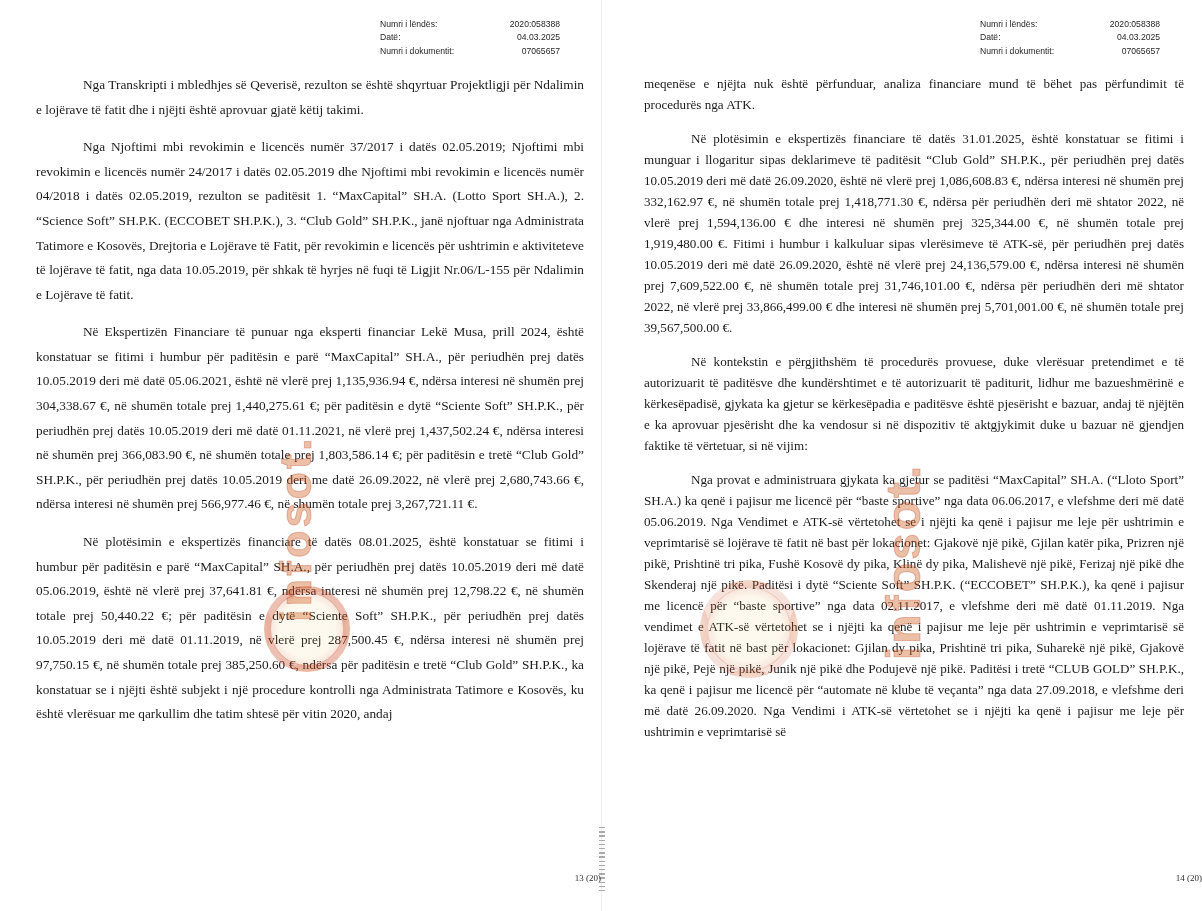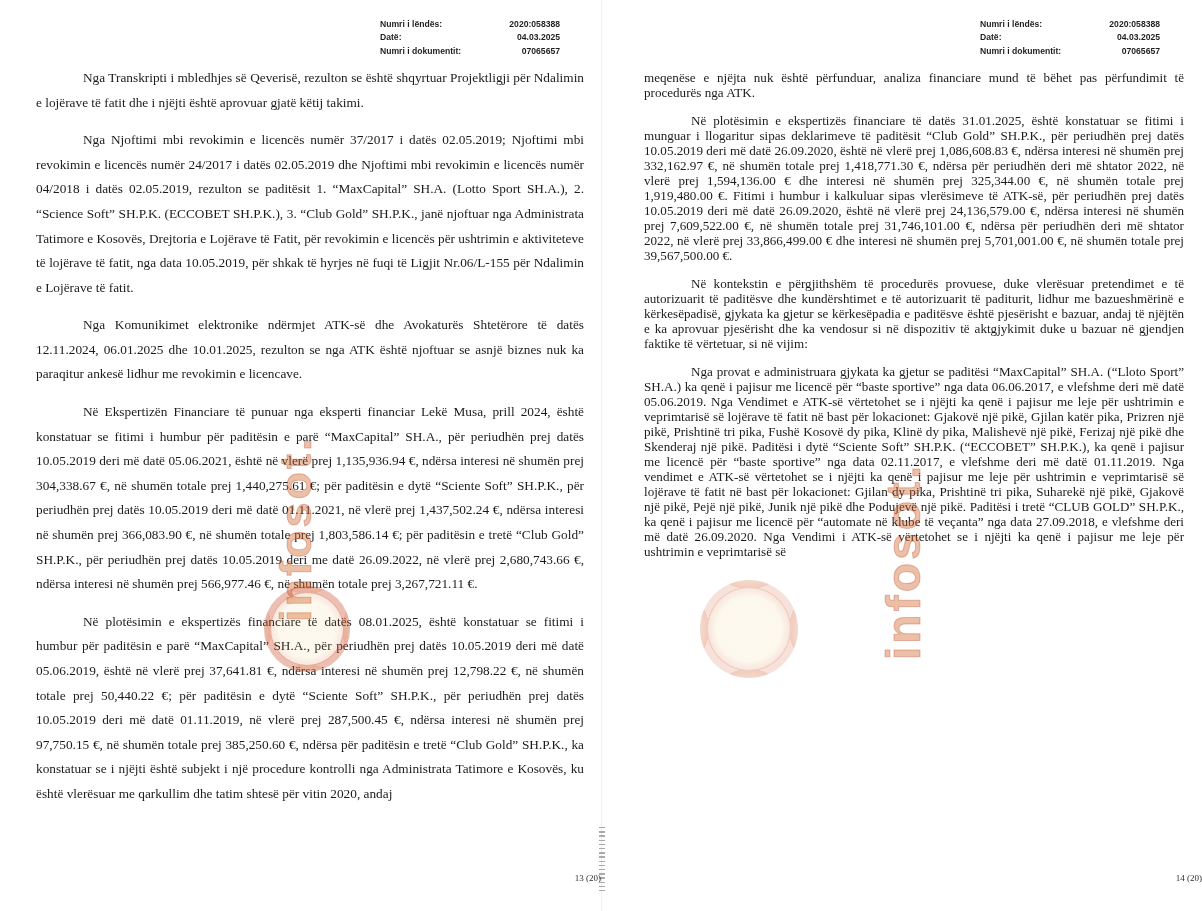--- a/index.html
+++ b/index.html
@@ -9,31 +9,31 @@
     font-family:"Liberation Serif", serif; color:#1b1b1b;
   }
   .page {
     position:absolute; top:0; width:601px; height:911px;
     background:#ffffff; box-sizing:border-box; overflow:hidden;
   }
   .page-left  { left:0;    padding:14px 17px 0 36px; }
   .page-right { left:601px; padding:14px 18px 0 42px; border-left:1px solid #f0f0f0; }
 
   .doc-header {
-    width:180px; margin:4px 24px 8px auto;
+    width:180px; margin:4px 24px 15px auto;
     font-family:"Liberation Sans", sans-serif;
-    font-size:8.6px; font-weight:bold; color:#1f1f1f; line-height:1.55;
+    font-size:8.6px; font-weight:normal; color:#1f1f1f; line-height:1.55;
   }
   .hdr-row { display:flex; justify-content:space-between; }
   .hdr-row .val { text-align:center; }
 
   .body-text {
     font-size:13.3px; line-height:24.6px; text-align:justify;
   }
-  .page-right .body-text { margin-top:12px; font-size:13.1px; line-height:15px; }
+  .page-right .body-text { margin-top:12px; font-size:13.1px; line-height:21px; }
 
   .body-text p { margin:0 0 13px 0; text-indent:47px; }
   p.cont { text-indent:0; }
   p.heading { font-style:italic; margin-bottom:0; }
   p.after-heading { margin-top:9px; }
 
   .page-number {
     position:absolute; bottom:28px; left:0; right:0;
     text-align:right; font-size:9px; color:#2e2e2e;
     font-family:"Liberation Serif", serif;
@@ -87,21 +87,20 @@
       </div>
       <div class="hdr-row">
         <span class="lbl">Numri i dokumentit:</span>
         <span class="val">07065657</span>
       </div>
     </div>
 
     <div class="body-text">
       <p class="para">Nga Transkripti i mbledhjes së Qeverisë, rezulton se është shqyrtuar Projektligji për Ndalimin e lojërave të fatit dhe i njëjti është aprovuar gjatë këtij takimi.</p>
       <p class="para">Nga Njoftimi mbi revokimin e licencës numër 37/2017 i datës 02.05.2019; Njoftimi mbi revokimin e licencës numër 24/2017 i datës 02.05.2019 dhe Njoftimi mbi revokimin e licencës numër 04/2018 i datës 02.05.2019,  rezulton se paditësit 1. “MaxCapital” SH.A. (Lotto Sport SH.A.), 2. “Science Soft” SH.P.K. (ECCOBET SH.P.K.), 3. “Club Gold” SH.P.K., janë njoftuar nga Administrata Tatimore e Kosovës, Drejtoria e Lojërave të Fatit, për revokimin e licencës për ushtrimin e aktiviteteve të lojërave të fatit, nga data 10.05.2019, për shkak të hyrjes në fuqi të Ligjit Nr.06/L-155 për Ndalimin e Lojërave të fatit.</p>
-      <p class="para">Nga Komunikimet elektronike ndërmjet ATK-së dhe Avokaturës Shtetërore të datës 12.11.2024, 06.01.2025 dhe 10.01.2025, rezulton se nga ATK është njoftuar se asnjë biznes nuk ka paraqitur ankesë lidhur me revokimin e licencave.</p>
       <p class="para">Në Ekspertizën  Financiare të punuar nga eksperti financiar Lekë Musa, prill 2024, është konstatuar se fitimi i humbur për paditësin e parë “MaxCapital” SH.A., për periudhën prej datës 10.05.2019 deri më datë 05.06.2021, është në vlerë prej 1,135,936.94 €, ndërsa interesi  në shumën prej 304,338.67 €, në shumën totale prej 1,440,275.61 €; për paditësin e dytë “Sciente Soft” SH.P.K., për periudhën prej datës 10.05.2019 deri më datë 01.11.2021, në vlerë prej 1,437,502.24 €, ndërsa interesi në shumën prej 366,083.90 €, në shumën totale prej 1,803,586.14 €; për paditësin e tretë “Club Gold” SH.P.K., për periudhën prej datës 10.05.2019 deri me datë 26.09.2022, në vlerë prej 2,680,743.66 €, ndërsa interesi në shumën prej 566,977.46 €, në shumën totale prej 3,267,721.11 €.</p>
       <p class="para">Në plotësimin e ekspertizës financiare të datës 08.01.2025, është konstatuar se fitimi i humbur për paditësin e parë “MaxCapital” SH.A., për periudhën prej datës 10.05.2019 deri më datë 05.06.2019, është në vlerë prej 37,641.81 €, ndërsa interesi në shumën prej 12,798.22 €, në shumën totale prej 50,440.22 €; për paditësin e dytë “Sciente Soft” SH.P.K., për periudhën prej datës 10.05.2019 deri më datë 01.11.2019, në vlerë prej 287,500.45 €, ndërsa interesi në shumën prej 97,750.15 €, në shumën totale prej 385,250.60 €, ndërsa për paditësin e tretë “Club Gold” SH.P.K., ka konstatuar se i njëjti është subjekt i një procedure kontrolli nga Administrata Tatimore e Kosovës, ku është vlerësuar me qarkullim dhe tatim shtesë për vitin 2020, andaj</p>
     </div>
 
     <div class="page-number">13 (20)</div>
   </div>
 
   <div class="page page-right">
     <div class="doc-header">
       <div class="hdr-row">

